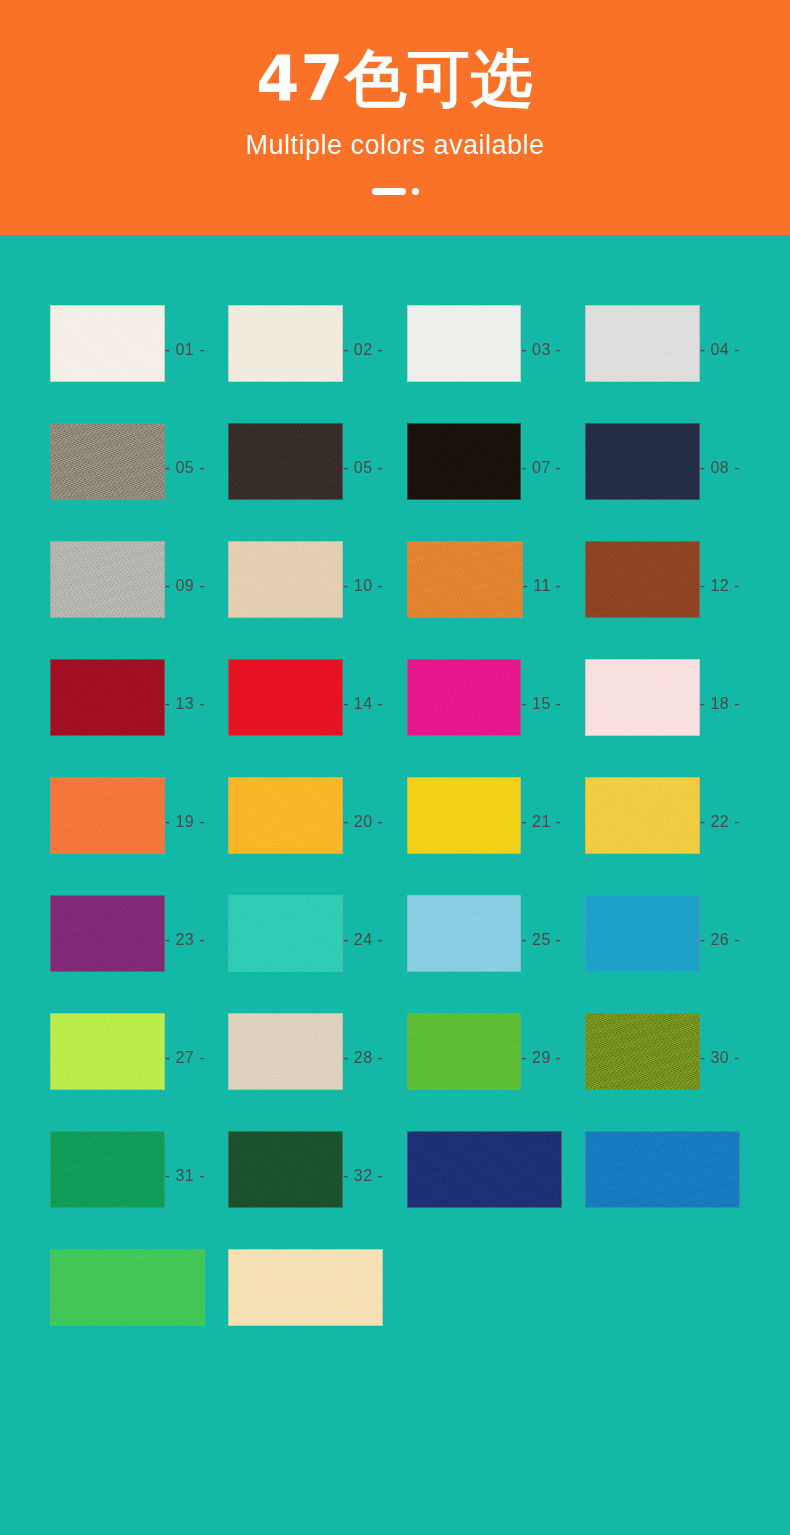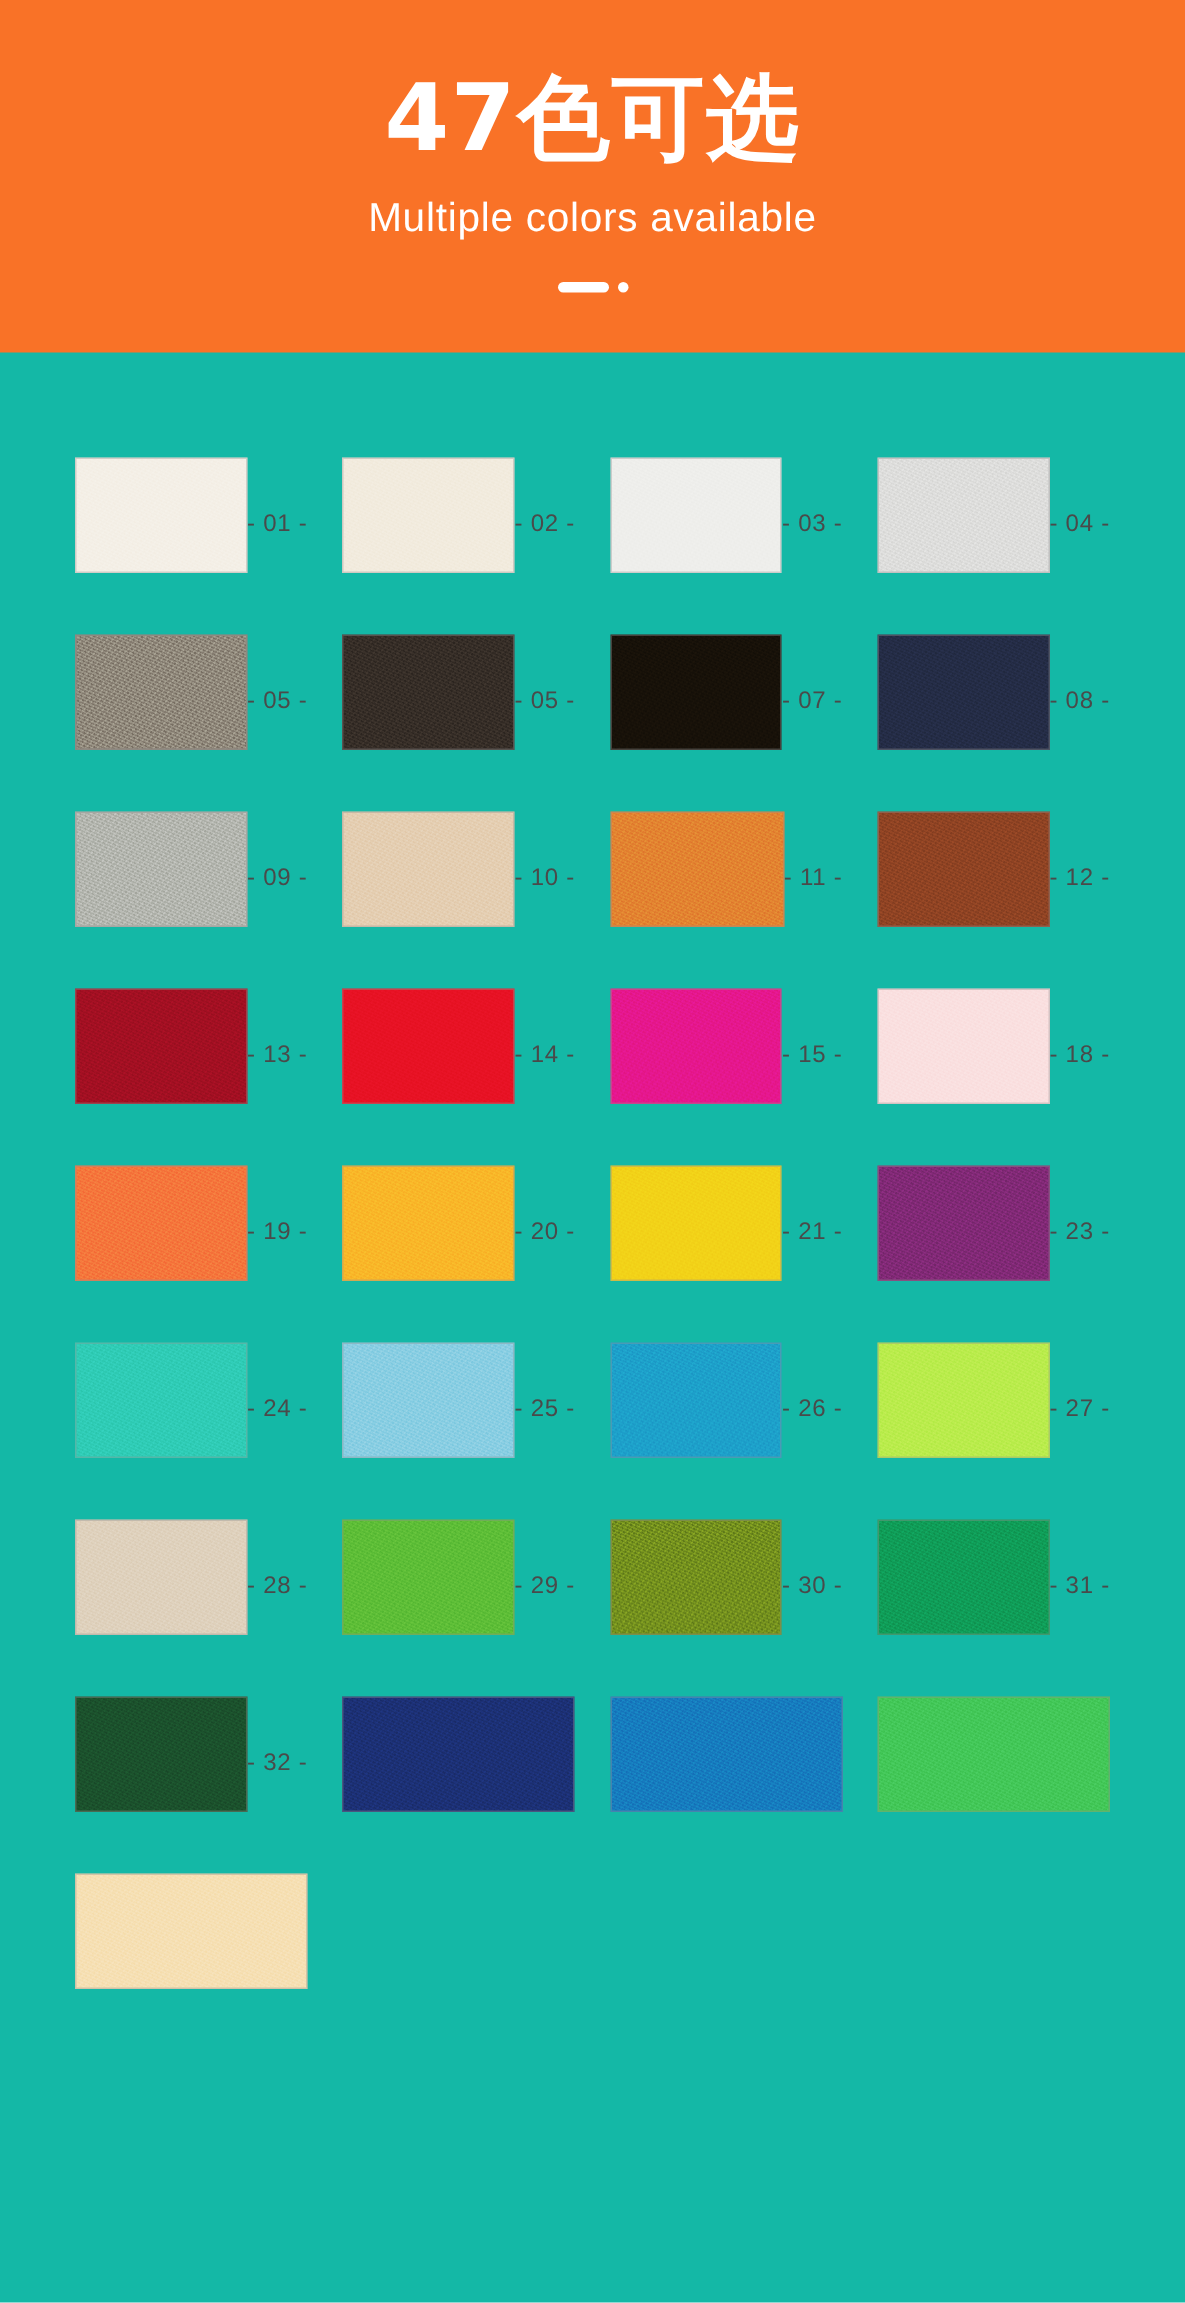--- a/index.html
+++ b/index.html
@@ -229,20 +229,24 @@
         </div>
         <div class="swatch-cell">
           <div class="swatch-chip" title="amber-gold" style="background-color: rgb(249, 181, 39);"></div>
           <div class="swatch-label">- 20 -</div>
         </div>
         <div class="swatch-cell">
           <div class="swatch-chip" title="yellow" style="background-color: rgb(242, 209, 23);"></div>
           <div class="swatch-label">- 21 -</div>
         </div>
         <div class="swatch-cell">
+          <div class="swatch-chip" title="golden-yellow" style="background-color: rgb(242, 203, 64);"></div>
+          <div class="swatch-label">- 22 -</div>
+        </div>
+        <div class="swatch-cell">
           <div class="swatch-chip" title="purple-plum" style="background-color: rgb(126, 40, 115);"></div>
           <div class="swatch-label">- 23 -</div>
         </div>
         <div class="swatch-cell">
           <div class="swatch-chip" title="turquoise" style="background-color: rgb(46, 203, 180);"></div>
           <div class="swatch-label">- 24 -</div>
         </div>
         <div class="swatch-cell">
           <div class="swatch-chip" title="light-blue" style="background-color: rgb(134, 205, 226);"></div>
           <div class="swatch-label">- 25 -</div>

